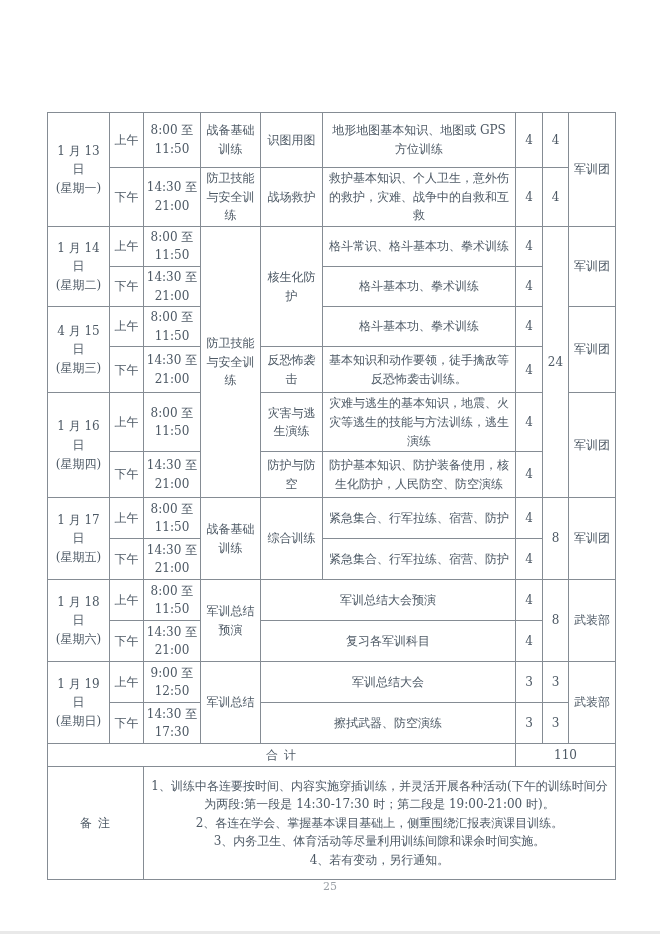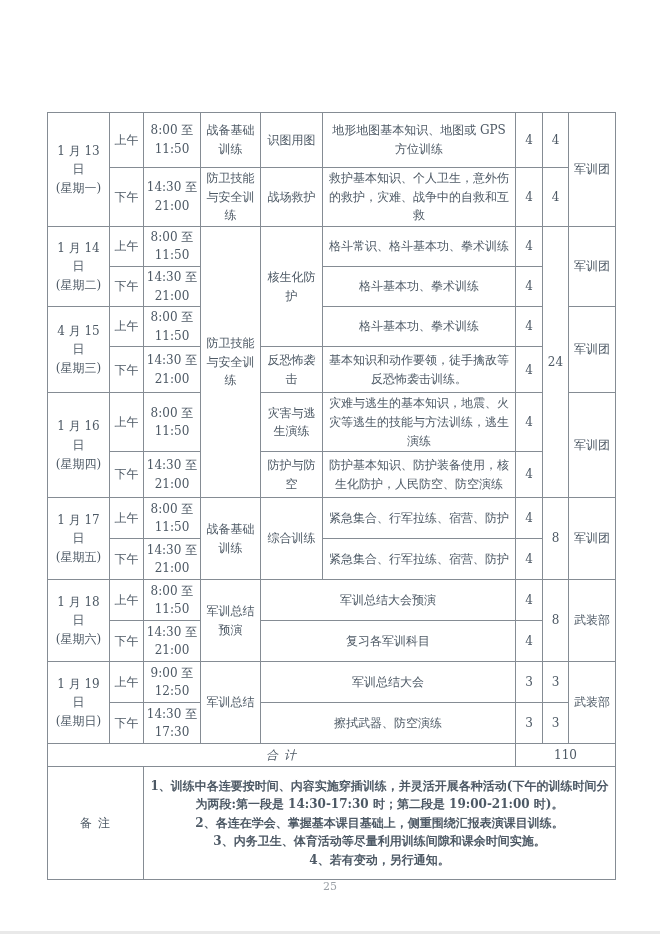--- a/index.html
+++ b/index.html
@@ -28,24 +28,23 @@
     vertical-align:middle;
     font-size:12px;
     line-height:1.55;
     padding:1px 2px;
     overflow:hidden;
   }
   td.notes-cell{
     text-align:left;
     padding:6px 10px;
     line-height:1.8;
-    font-weight:bold;
   }
   .remarks-label{letter-spacing:1px;}
-  .total-label{letter-spacing:1px;font-style:italic;}
+  .total-label{letter-spacing:1px;}
   .page-number{
     position:absolute;left:0;top:872px;width:660px;
     text-align:center;
     font-size:11px;
     color:#9aa0a6;
     margin-top:8px;
   }
 </style>
 </head>
 <body>

